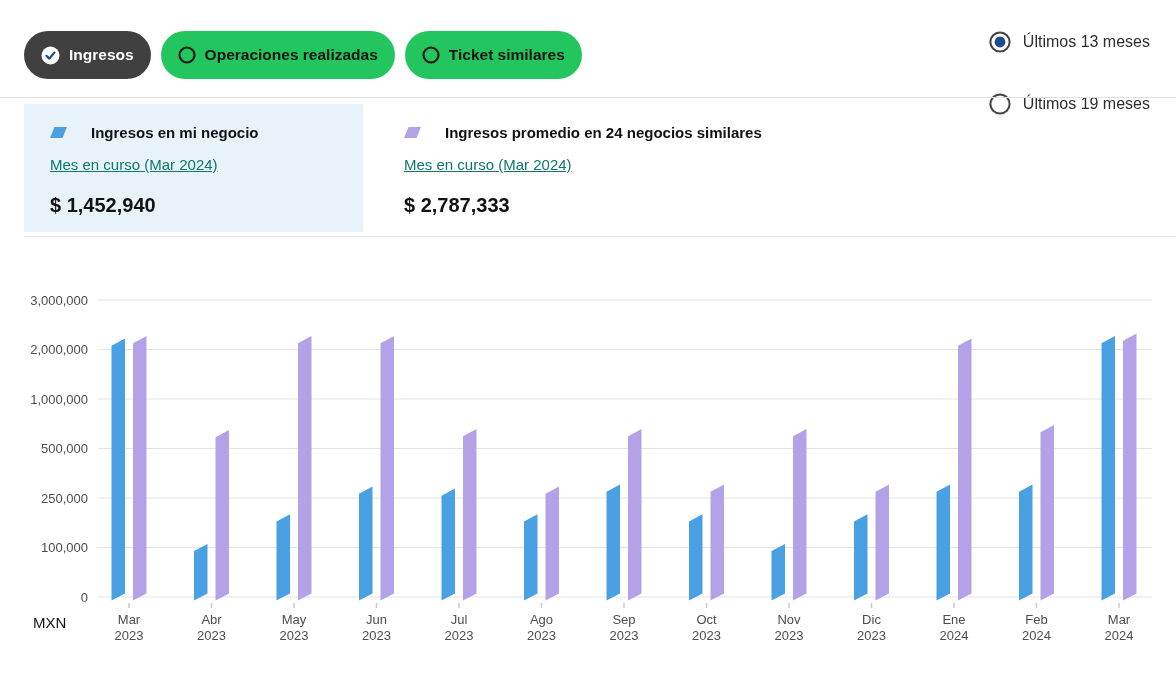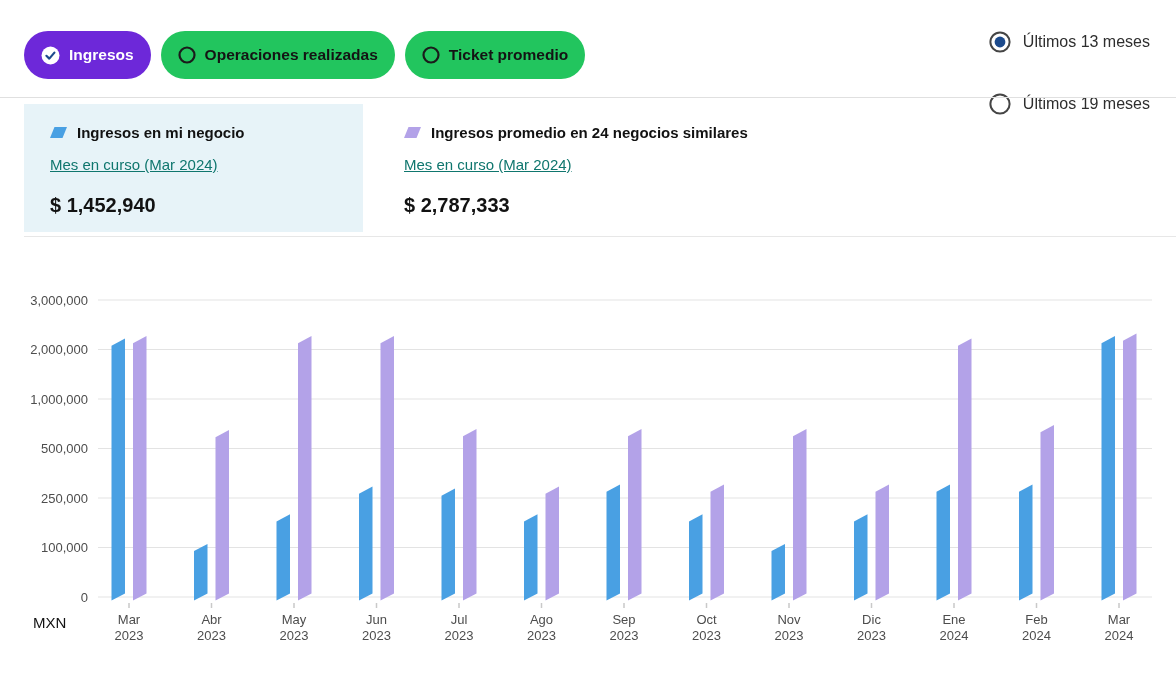--- a/index.html
+++ b/index.html
@@ -7,38 +7,38 @@
     position:relative; width:1176px; height:673px; background:#fff;
     font-family:"Liberation Sans", sans-serif; overflow:hidden; color:#121212;
   }
   
   .tabs-row { position:absolute; top:31px; left:24px; display:flex; gap:10px; }
   .pill {
     height:48px; border-radius:26px; display:flex; align-items:center; gap:9px;
     padding:0 17px; background:#22c55e; font-weight:bold; font-size:15.5px;
     color:#141414; cursor:pointer; border:none; white-space:nowrap;
   }
-  .pill.selected { background:#6d28d9; color:#fff; }
+  .pill.selected { background:#404040; color:#fff; }
   .pill svg { display:block; }
   
   .radios {
     position:absolute; top:31px; right:26px; height:48px;
     display:flex; align-items:center; gap:40px;flex-direction:column;
   }
   .radio { display:flex; align-items:center; gap:12px; font-size:16px; color:#2e2e2e; cursor:pointer; }
   .radio svg { display:block; }
   
   .sep { position:absolute; left:0; right:0; height:1px; background:#E0E0E0; }
   .sep-top { top:97px; }
   .sep-cards { top:236px; left:24px; background:#E7E7E7; }
   
   .card { position:absolute; top:104px; height:128px; box-sizing:border-box; padding:20px 0 0 26px; }
   .card-1 { left:24px; width:339px; background:#E7F3F8; }
   .card-2 { left:378px; width:420px; background:transparent; }
-  .card-title-row { display:flex; align-items:center; gap:10px; margin-bottom:15px; }
+  .card-title-row { display:flex; align-items:center; gap:24px; margin-bottom:15px; }
   .card-title { font-weight:bold; font-size:15px; color:#121212; }
   .card-subtitle { font-size:15px; color:#0f766e; margin-bottom:21px;text-decoration:underline; }
   .card-amount { font-weight:bold; font-size:20px; color:#121212; }
   .legend-icon svg { display:block; }
   
   #chart { position:absolute; left:0; top:0; }
   #chart text { font-family:"Liberation Sans", sans-serif; }
   .currency-label { position:absolute; left:33px; top:614px; font-weight:normal; font-size:15px; color:#121212; }
 </style>
 </head>
@@ -63,21 +63,21 @@
         </svg>
       </span>
       <span>Operaciones realizadas</span>
     </button>
     <button class="pill">
       <span>
         <svg width="18" height="18" viewBox="0 0 18 18">
           <circle cx="9" cy="9" r="7.5" fill="none" stroke="#1b1b1b" stroke-width="2.2"></circle>
         </svg>
       </span>
-      <span>Ticket promedio</span>
+      <span>Ticket similares</span>
     </button>
   </div>
 
   <div class="radios">
     <div class="radio">
       <span>
         <svg width="22" height="22" viewBox="0 0 22 22">
           <circle cx="11" cy="11" r="9.6" fill="none" stroke="#454545" stroke-width="2"></circle>
           <circle cx="11" cy="11" r="5.4" fill="#1C4A8C"></circle>
         </svg>

